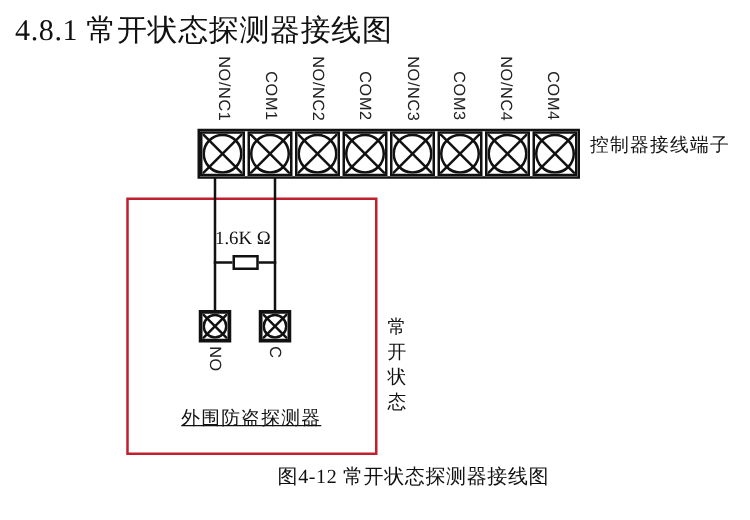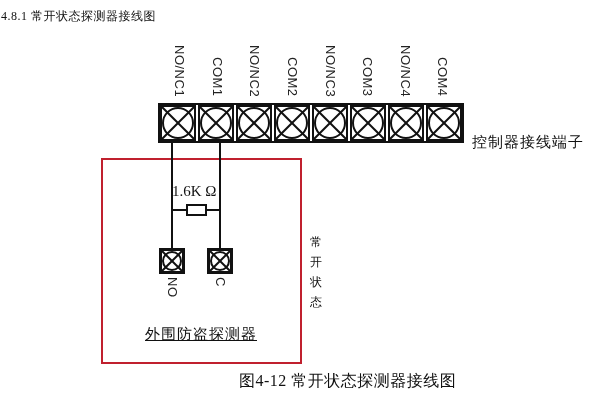--- a/index.html
+++ b/index.html
@@ -3,39 +3,39 @@
 <meta charset="utf-8">
 <style>
   html,body{margin:0;padding:0;}
   body{
     width:600px;height:416px;position:relative;background:#ffffff;
     font-family:"Liberation Serif","DejaVu Serif",serif;color:#111;
     overflow:hidden;
   }
   .abs{position:absolute;}
   
-  #title{left:1px;top:8px;font-size:12px;letter-spacing:0.5px;}
+  #title{left:12px;top:8px;font-size:24px;letter-spacing:0.5px;}
   
   #tblock{
     left:158px;top:103px;width:306px;height:40px;
     box-sizing:border-box;border:2px solid #111;
     display:flex;gap:2px;background:#fff;
   }
   .tcell{flex:1;box-sizing:border-box;border:2px solid #111;background:#fff;}
   .tcell svg{display:block;width:100%;height:100%;}
   
   .tlabel{position:absolute;top:30px;height:70px;width:20px;}
   .tlabel span{
     position:absolute;bottom:3px;left:0;width:20px;
     writing-mode:vertical-lr;line-height:20px;
     font-family:"Liberation Sans","DejaVu Sans",sans-serif;
     font-size:13px;letter-spacing:0.5px;color:#222;white-space:nowrap;
   }
   
-  #ctrl-label{left:472px;top:107px;font-size:15px;letter-spacing:1px;margin-top:26px;}
+  #ctrl-label{left:472px;top:107px;font-size:15px;letter-spacing:1px;}
   
   .wire{position:absolute;background:#111;}
   #wire-left{left:171px;top:142px;width:2px;height:106px;}
   #wire-right{left:219px;top:142px;width:2px;height:106px;}
   #res-line{left:171px;top:209px;width:50px;height:2px;}
   
   #resistor{
     left:186px;top:204px;width:21px;height:12px;
     box-sizing:border-box;border:2px solid #111;background:#fff;
   }
@@ -58,25 +58,25 @@
     writing-mode:vertical-lr;line-height:20px;
     font-family:"Liberation Sans","DejaVu Sans",sans-serif;
     font-size:13px;letter-spacing:0.5px;color:#222;white-space:nowrap;
   }
   #dlabel-no{left:162px;}
   #dlabel-c{left:210px;}
   
   #det-name{left:145px;top:325px;font-size:15px;letter-spacing:1px;text-decoration:underline;}
   
   #state-label{
-    left:310px;top:232px;width:18px;
-    font-size:12px;line-height:20px;word-break:break-all;letter-spacing:0;
+    left:310px;top:252px;width:18px;
+    font-size:15px;line-height:20px;word-break:break-all;letter-spacing:0;
   }
   
-  #caption{left:239px;top:371px;font-size:16px;letter-spacing:0.5px;text-align:center;}
+  #caption{left:222px;top:371px;font-size:16px;letter-spacing:0.5px;text-align:center;}
 </style>
 </head>
 <body>
 
 <div class="abs" id="title">4.8.1 常开状态探测器接线图</div>
 
 <div class="tlabel" style="left:169px">
     <span>NO/NC1</span>
   </div>
 <div class="tlabel" style="left:207px">

